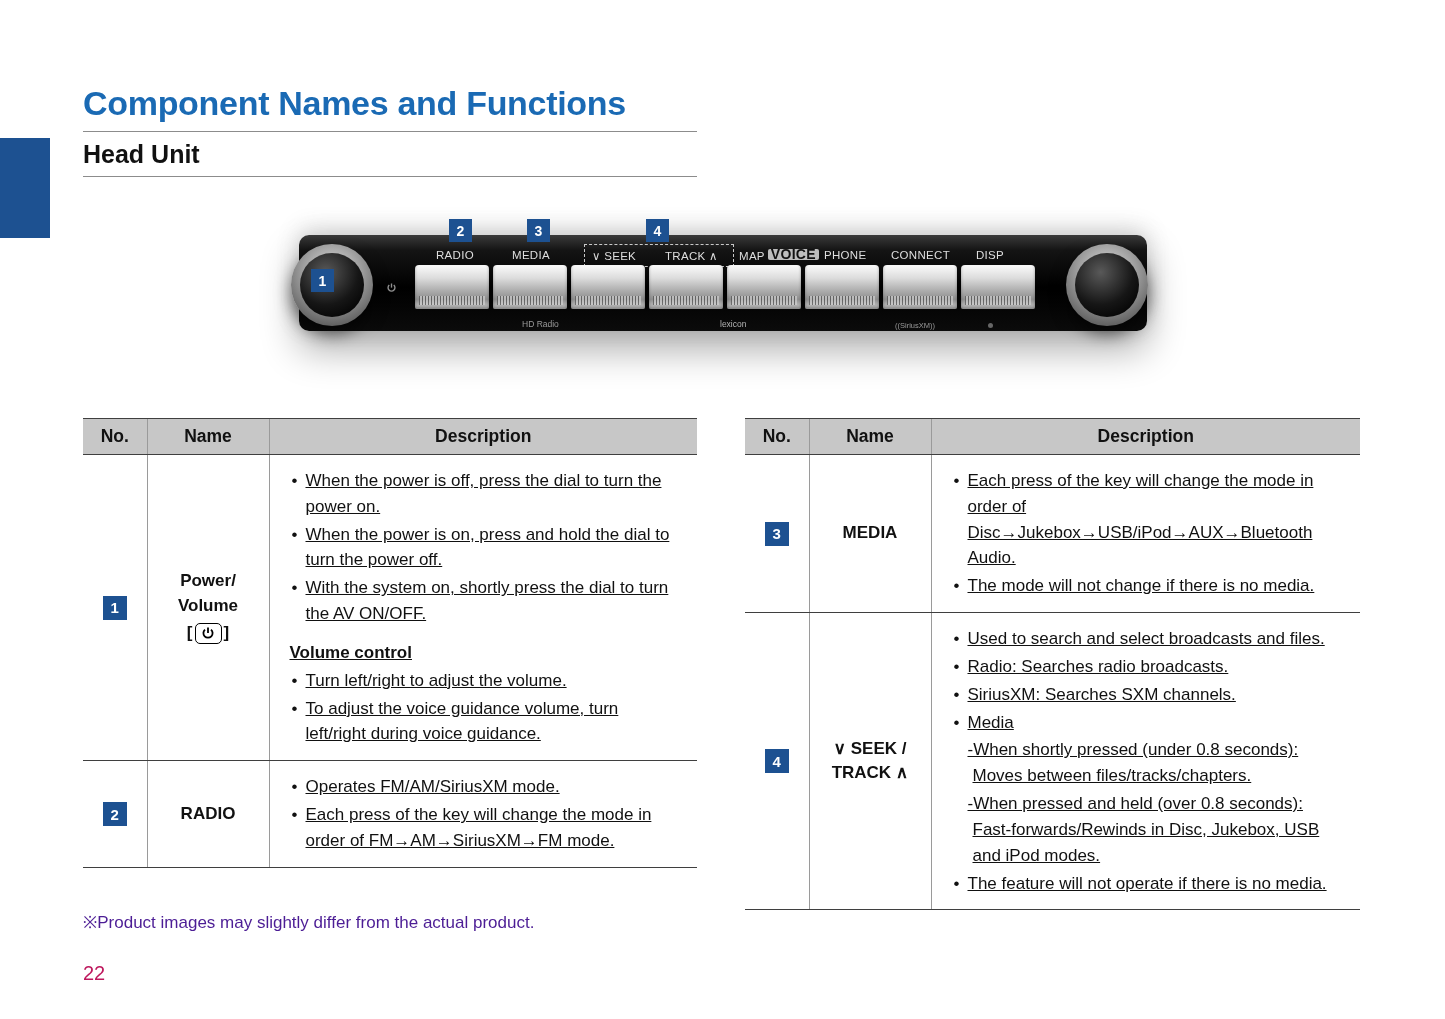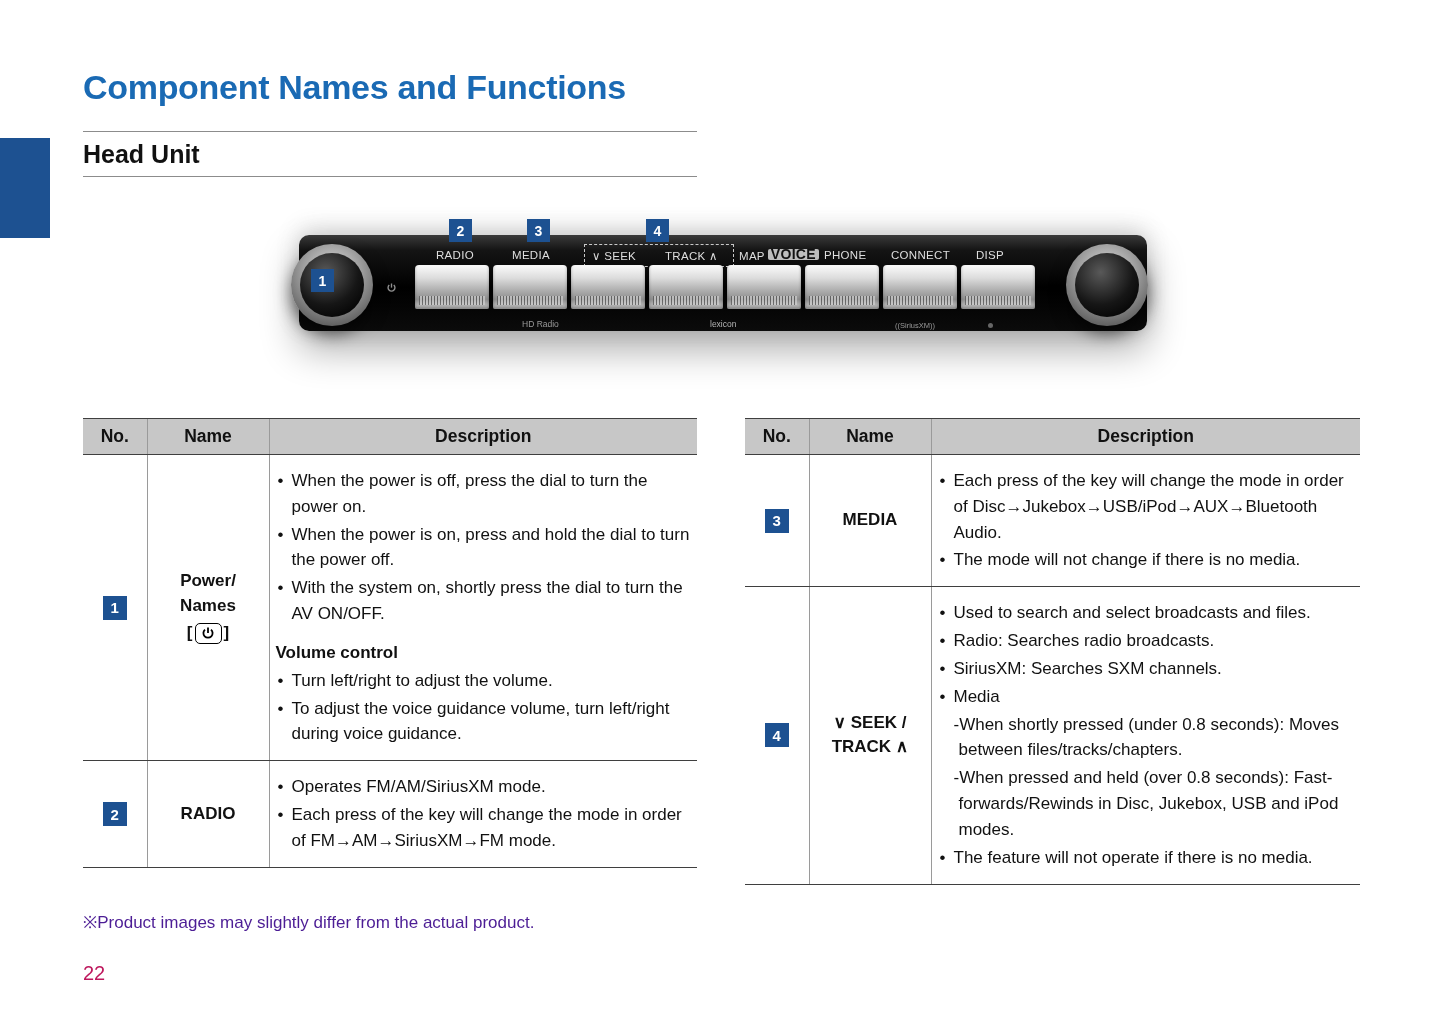--- a/index.html
+++ b/index.html
@@ -6,21 +6,21 @@
     --accent-blue: #1a6ab4;
     --callout-blue: #1d5191;
     --header-gray: #c7c7c7;
   }
   * { box-sizing: border-box; }
   body { margin: 0; background: #ffffff; font-family: "Liberation Sans", sans-serif; color: #111; }
   .page { position: relative; width: 1445px; height: 1019px; background: #fff; overflow: hidden; }
 
   .side-tab { position: absolute; left: 0; top: 138px; width: 50px; height: 100px; background: var(--callout-blue, #1d5191); }
 
-  .title { position: absolute; left: 83px; top: 68px; margin: 0; font-size: 34px; font-weight: bold; color: var(--accent-blue, #1a6ab4); letter-spacing: -0.3px; }
+  .title { position: absolute; left: 83px; top: 84px; margin: 0; font-size: 34px; font-weight: bold; color: var(--accent-blue, #1a6ab4); letter-spacing: -0.3px; }
   .rule { position: absolute; left: 83px; width: 614px; height: 1px; background: #8c8c8c; }
   .rule-1 { top: 131px; }
   .rule-2 { top: 176px; }
   .section { position: absolute; left: 83px; top: 140px; margin: 0; font-size: 25px; font-weight: bold; color: #111; }
 
   
   .head-unit { position: absolute; left: 283px; top: 205px; width: 880px; height: 160px; }
   .hu-panel { position: absolute; left: 16px; top: 30px; width: 848px; height: 96px; border-radius: 10px;
     background: linear-gradient(180deg, #3a3a3a 0%, #141414 16%, #000 55%, #0b0b0b 100%);
     box-shadow: 0 18px 38px rgba(0,0,0,.33), 0 -6px 22px rgba(80,80,80,.22); }
@@ -39,21 +39,21 @@
     border-radius: 2px; padding: 0 3px; margin-left: 3px; line-height: 11px; vertical-align: 1px; }
   .hu-dotted { position: absolute; left: 301px; top: 39px; width: 150px; height: 23px; border: 1px dashed #c9c9c9; }
   .hu-keys { position: absolute; left: 132px; top: 60px; display: flex; gap: 4px; }
   .hu-key { width: 74px; height: 44px; border-radius: 4px 4px 2px 2px; position: relative;
     background: linear-gradient(180deg, #fbfbfb 0%, #dcdcdc 30%, #a7a7a7 62%, #8e8e8e 78%, #cfcfcf 100%);
     box-shadow: inset 0 -2px 3px rgba(0,0,0,.35); }
   .hu-key::after { content: ""; position: absolute; left: 4px; right: 4px; bottom: 4px; height: 9px;
     background: repeating-linear-gradient(90deg, rgba(60,60,60,.55) 0 1px, rgba(215,215,215,.6) 1px 3px); }
   .hu-brand { position: absolute; color: #9a9a9a; font-size: 8.5px; white-space: nowrap; }
   .brand-hd { left: 239px; top: 114px; }
-  .brand-lex { left: 427px; top: 114px; color: #b5b5b5; }
+  .brand-lex { left: 437px; top: 114px; color: #b5b5b5; }
   .brand-sxm { left: 612px; top: 116px; font-size: 7.5px; text-align: center; }
   .hu-dot { position: absolute; left: 705px; top: 118px; width: 5px; height: 5px; border-radius: 50%; background: #666; }
 
   .callout { width: 23px; height: 23px; background: var(--callout-blue, #1d5191); color: #fff;
     font-size: 14px; font-weight: bold; display: flex; align-items: center; justify-content: center; }
   .cu-1 { position: absolute; left: 28px; top: 64px; }
   .cu-2 { position: absolute; left: 166px; top: 14px; }
   .cu-3 { position: absolute; left: 244px; top: 14px; }
   .cu-4 { position: absolute; left: 363px; top: 14px; }
 
@@ -62,21 +62,21 @@
   .spec.left { left: 83px; width: 614px; }
   .spec.right { left: 745px; width: 615px; }
   .spec col.c-no { width: 64px; } .spec col.c-name { width: 122px; }
   .spec th { background: var(--header-gray, #c7c7c7); font-weight: bold; font-size: 17.5px; padding: 7px 4px;
     border-top: 1px solid #3f3f3f; border-bottom: 1px solid #3f3f3f; }
   .spec td { border-bottom: 1px solid #3f3f3f; vertical-align: middle; }
   .spec th + th, .spec td + td { border-left: 1px solid #9a9a9a; }
   .td-no { text-align: center; }
   .td-no .callout { margin: 0 auto; width: 24px; height: 24px; font-size: 15px; }
   .td-name { text-align: center; font-weight: bold; line-height: 1.45; }
-  .td-desc { padding: 11px 6px; line-height: 1.52; }
+  .td-desc { padding: 11px 20px; line-height: 1.52; text-decoration: underline; }
   .bullets { list-style: none; margin: 0; padding: 0; }
   .bullets li { position: relative; padding-left: 16px; margin: 2px 0; }
   .bullets li::before { content: "•"; position: absolute; left: 2px; }
   .bullets li.sub { padding-left: 21px; text-indent: -5px; }
   .bullets li.sub::before { content: ""; }
   .bullets li.just { text-align: justify; }
   .subhead { font-weight: bold; margin: 13px 0 2px; }
   .power-note { display: flex; align-items: center; justify-content: center; gap: 2px; font-weight: bold; margin-top: 3px; }
   .power-box { display: inline-flex; align-items: center; justify-content: center; width: 27px; height: 21px;
     border: 1.6px solid #000; border-radius: 5px; }
@@ -159,21 +159,21 @@
         <th>Description</th>
       </tr>
     </thead>
     <tbody>
       <tr>
         <td class="td-no">
           <div class="callout">1</div>
         </td>
         <td class="td-name">
           <div>Power/</div>
-          <div>Names</div>
+          <div>Volume</div>
           <div class="power-note">
             <span>[</span>
             <span class="power-box">
               <svg width="12" height="13" viewBox="0 0 12 13">
                 <line x1="6" y1="0.5" x2="6" y2="6" stroke="#000" stroke-width="1.8"></line>
                 <path d="M3 2.6 A4.6 4.6 0 1 0 9 2.6" fill="none" stroke="#000" stroke-width="1.8"></path>
               </svg>
             </span>
             <span>]</span>
           </div>

